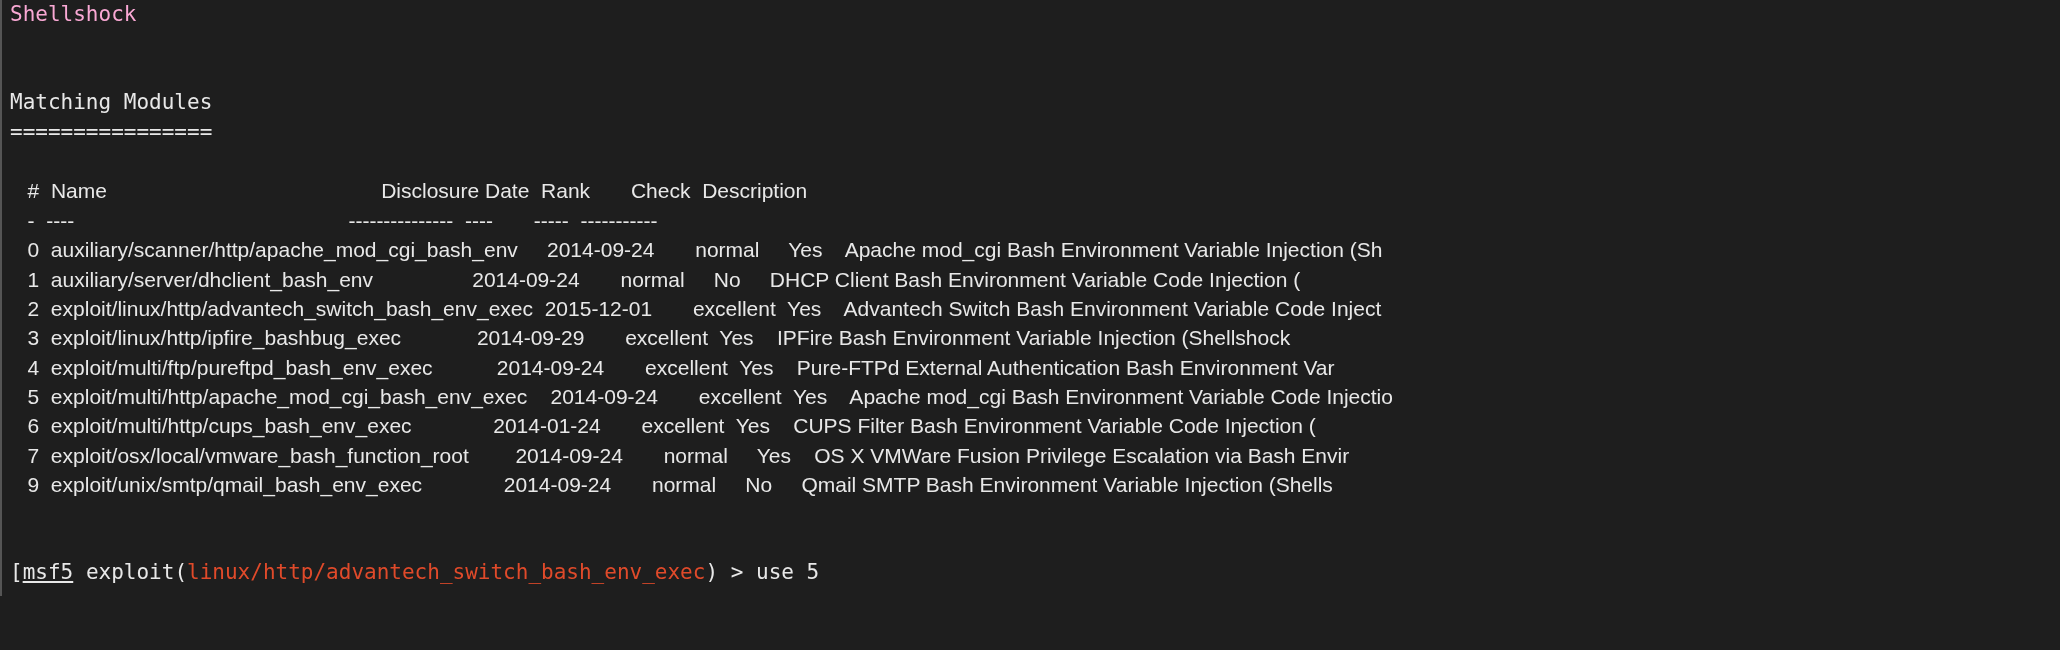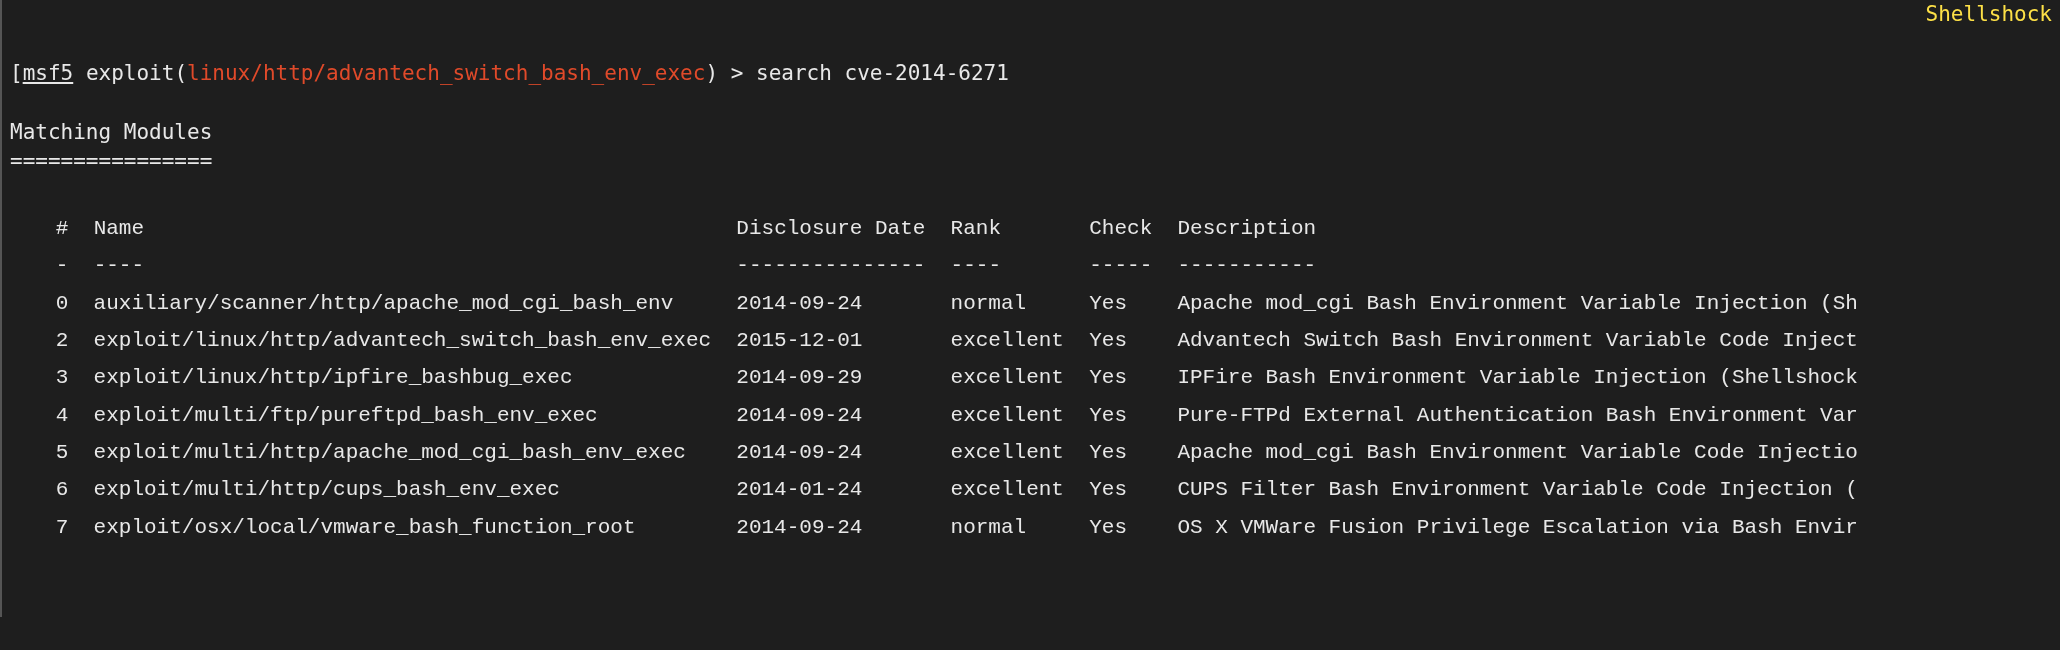--- a/index.html
+++ b/index.html
@@ -21,54 +21,56 @@
   }
   .prompt-bracket { color: #e8e8e8; }
   .msf-label {
     color: #e8e8e8;
     text-decoration: underline;
   }
   .exploit-word { color: #e8e8e8; }
   .module-path { color: #e04a2a; }
   .prompt-gt { color: #e8e8e8; }
   .cmd { color: #e8e8e8; }
-  .faded { color: #fde047; text-align: right; }
+  .faded { color: #f9a8d4; }
   .row { display: block; }
-  pre { margin: 8px; font-family: Liberation Mono, monospace; }
+  pre { margin: 0; font-family: Liberation Sans, sans-serif; }
 </style>
 </head>
 <body>
 
 <div class="terminal">
 
   <div class="row faded">  Shellshock</div>
   <div class="row">&nbsp;</div>
 
-  <div class="row">
-    <span class="prompt-bracket">[</span><span class="msf-label">msf5</span><span class="exploit-word"> exploit(</span><span class="module-path">linux/http/advantech_switch_bash_env_exec</span><span class="prompt-gt">) &gt; </span><span class="cmd">search cve-2014-6271</span>
-  </div>
 
   <div class="row">&nbsp;</div>
 
   <div class="row">Matching Modules</div>
   <div class="row">================</div>
 
   <div class="row">&nbsp;</div>
 
   <pre class="row"><span>   </span><span>#</span><span>  </span><span>Name</span><span>                                               </span><span>Disclosure Date</span><span>  </span><span>Rank</span><span>       </span><span>Check</span><span>  </span><span>Description</span></pre>
 
   <pre class="row"><span>   </span><span>-</span><span>  </span><span>----</span><span>                                               </span><span>---------------</span><span>  </span><span>----</span><span>       </span><span>-----</span><span>  </span><span>-----------</span></pre>
 
   <div id="rows-container">
       <pre class="row">   0  auxiliary/scanner/http/apache_mod_cgi_bash_env     2014-09-24       normal     Yes    Apache mod_cgi Bash Environment Variable Injection (Sh</pre>
+      <pre class="row">   1  auxiliary/server/dhclient_bash_env                 2014-09-24       normal     No     DHCP Client Bash Environment Variable Code Injection (</pre>
       <pre class="row">   2  exploit/linux/http/advantech_switch_bash_env_exec  2015-12-01       excellent  Yes    Advantech Switch Bash Environment Variable Code Inject</pre>
       <pre class="row">   3  exploit/linux/http/ipfire_bashbug_exec             2014-09-29       excellent  Yes    IPFire Bash Environment Variable Injection (Shellshock</pre>
       <pre class="row">   4  exploit/multi/ftp/pureftpd_bash_env_exec           2014-09-24       excellent  Yes    Pure-FTPd External Authentication Bash Environment Var</pre>
       <pre class="row">   5  exploit/multi/http/apache_mod_cgi_bash_env_exec    2014-09-24       excellent  Yes    Apache mod_cgi Bash Environment Variable Code Injectio</pre>
       <pre class="row">   6  exploit/multi/http/cups_bash_env_exec              2014-01-24       excellent  Yes    CUPS Filter Bash Environment Variable Code Injection (</pre>
       <pre class="row">   7  exploit/osx/local/vmware_bash_function_root        2014-09-24       normal     Yes    OS X VMWare Fusion Privilege Escalation via Bash Envir</pre>
+      <pre class="row">   9  exploit/unix/smtp/qmail_bash_env_exec              2014-09-24       normal     No     Qmail SMTP Bash Environment Variable Injection (Shells</pre>
     </div>
 
   <div class="row">&nbsp;</div>
   <div class="row">&nbsp;</div>
 
+  <div class="row">
+    <span class="prompt-bracket">[</span><span class="msf-label">msf5</span><span class="exploit-word"> exploit(</span><span class="module-path">linux/http/advantech_switch_bash_env_exec</span><span class="prompt-gt">) &gt; </span><span class="cmd">use 5</span>
+  </div>
 
 </div>
 
 </body></html>

